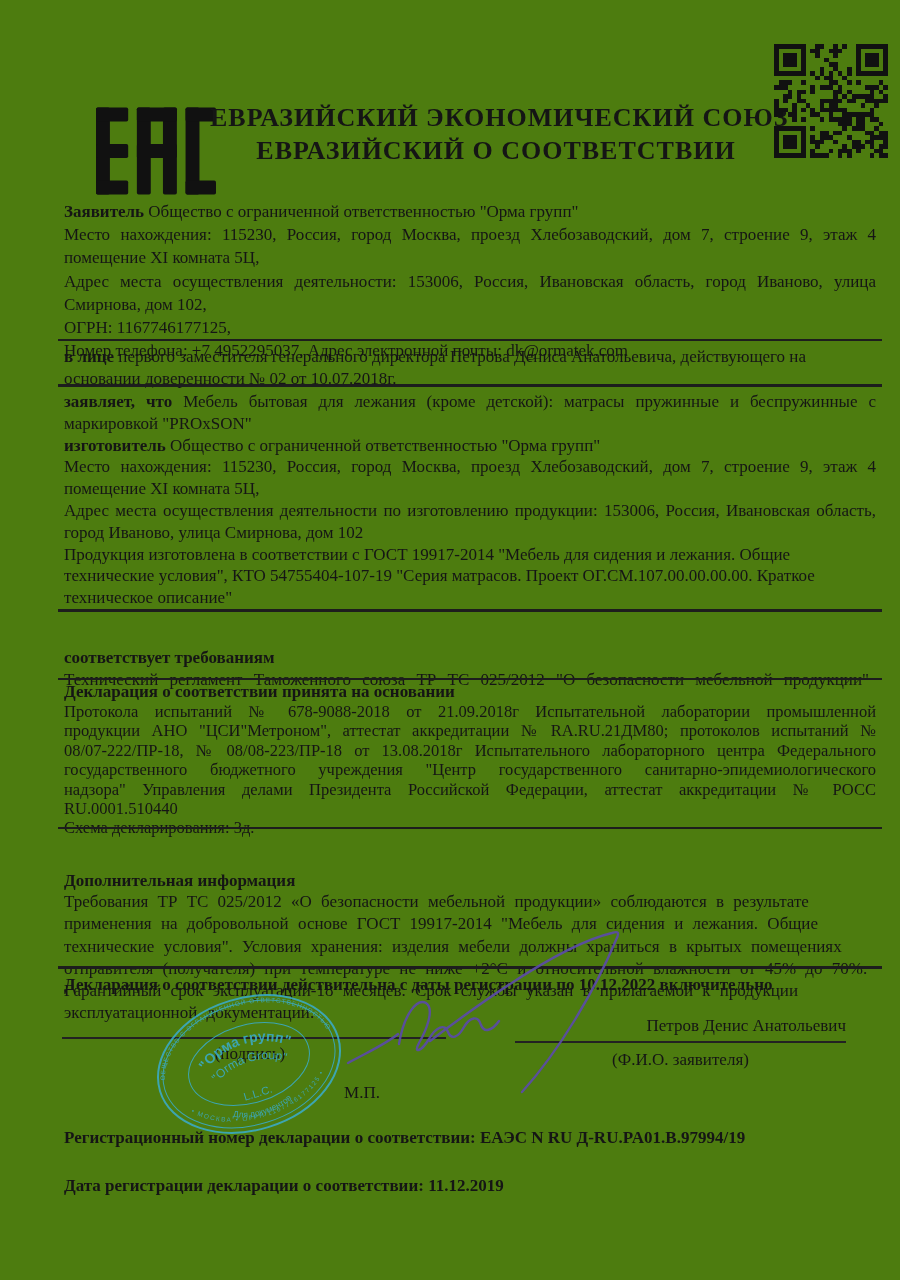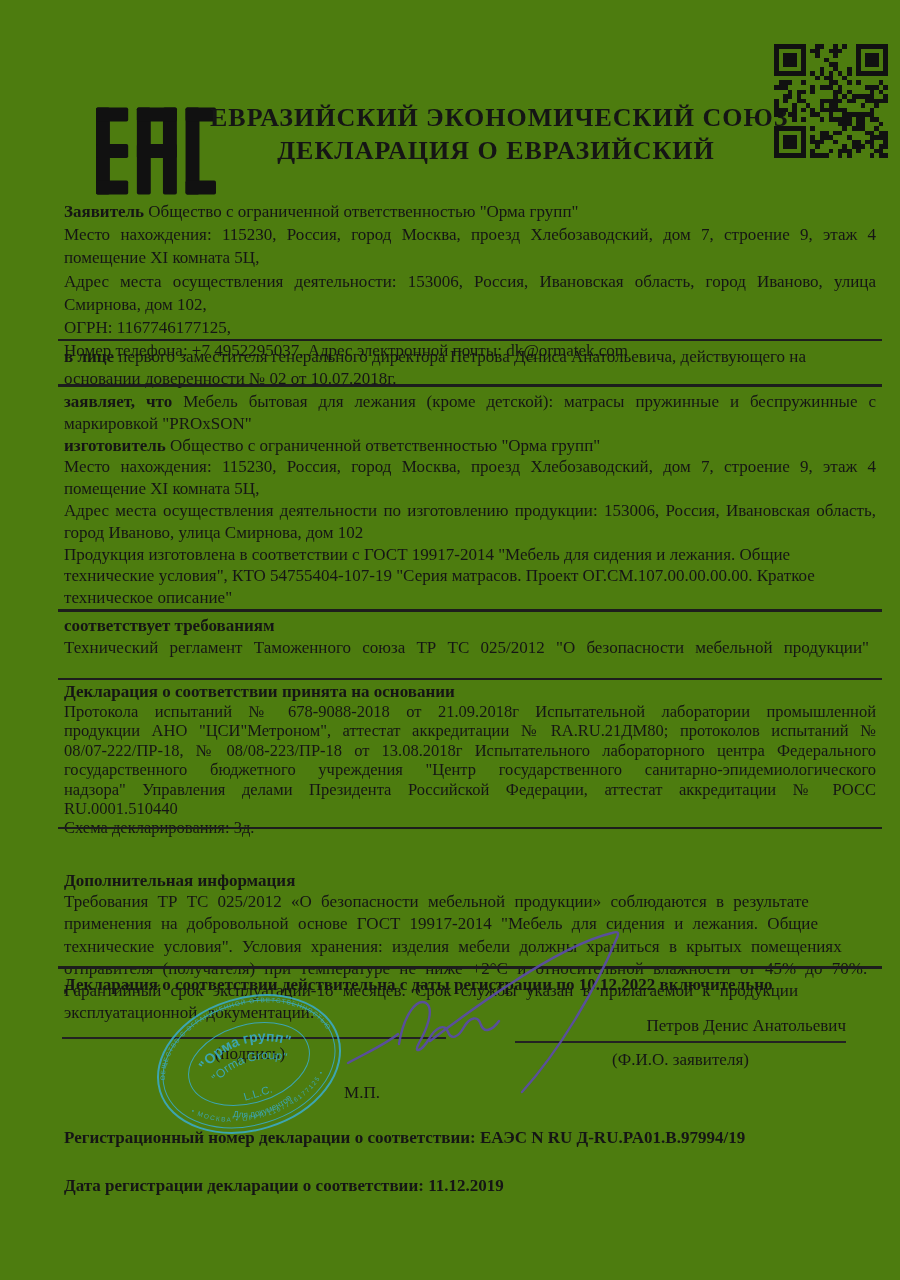--- a/index.html
+++ b/index.html
@@ -20,21 +20,21 @@
   .sec { position:absolute; left:64px; width:812px; font-size:17px; }
   .sec p { text-align:justify; }
   .sec p:last-child, .sec p.nojust { text-align:left; }
   b.lbl { font-weight:bold; }
   .h { font-weight:bold; text-align:left !important; }
   .rule { position:absolute; left:58px; width:824px; background:#1d1d1d; }
   .s-applicant { top:200px; line-height:23.2px; }
   .s-rep { top:346px; line-height:22px; }
   .s-declare { top:391px; line-height:21.8px; }
   .s-comply { top:615px; }
-  .s-comply .h { line-height:22px; }
+  .s-comply .h { line-height:22px;margin-top:32px; }
   .s-comply p.body { line-height:21px; word-spacing:7px; }
   .s-basis { top:682px; }
   .s-basis .h { line-height:20px; }
   .s-basis p.body { line-height:19.4px; word-spacing:5px; font-size:16.5px; }
   .s-basis p.scheme { line-height:19px; font-size:16.5px; }
   .s-add { top:833px;margin-top:37px; }
   .s-add .h { line-height:21px; }
   .s-add p.body { line-height:22.3px; word-spacing:5px; }
   .s-valid { top:975px; font-weight:bold; }
   
@@ -68,21 +68,21 @@
         <rect x="47" y="42" width="46" height="16" rx="2"></rect>
         <rect x="103" y="0" width="16" height="100" rx="2"></rect>
         <rect x="103" y="0" width="35" height="16" rx="2"></rect>
         <rect x="103" y="84" width="35" height="16" rx="2"></rect>
       </g>
     </svg>
   </div>
 
   <div class="doc-title">
     <div class="t1">ЕВРАЗИЙСКИЙ ЭКОНОМИЧЕСКИЙ СОЮЗ</div>
-    <div class="t2">ДЕКЛАРАЦИЯ О ЕВРАЗИЙСКИЙ</div>
+    <div class="t2">ЕВРАЗИЙСКИЙ О СООТВЕТСТВИИ</div>
   </div>
 
   <div class="qr">
     <svg id="qr-svg" viewBox="0 0 25 25" shape-rendering="crispEdges">
         <rect x="0" y="0" width="1" height="1" fill="#111111"></rect>
         <rect x="1" y="0" width="1" height="1" fill="#111111"></rect>
         <rect x="2" y="0" width="1" height="1" fill="#111111"></rect>
         <rect x="3" y="0" width="1" height="1" fill="#111111"></rect>
         <rect x="4" y="0" width="1" height="1" fill="#111111"></rect>
         <rect x="5" y="0" width="1" height="1" fill="#111111"></rect>

